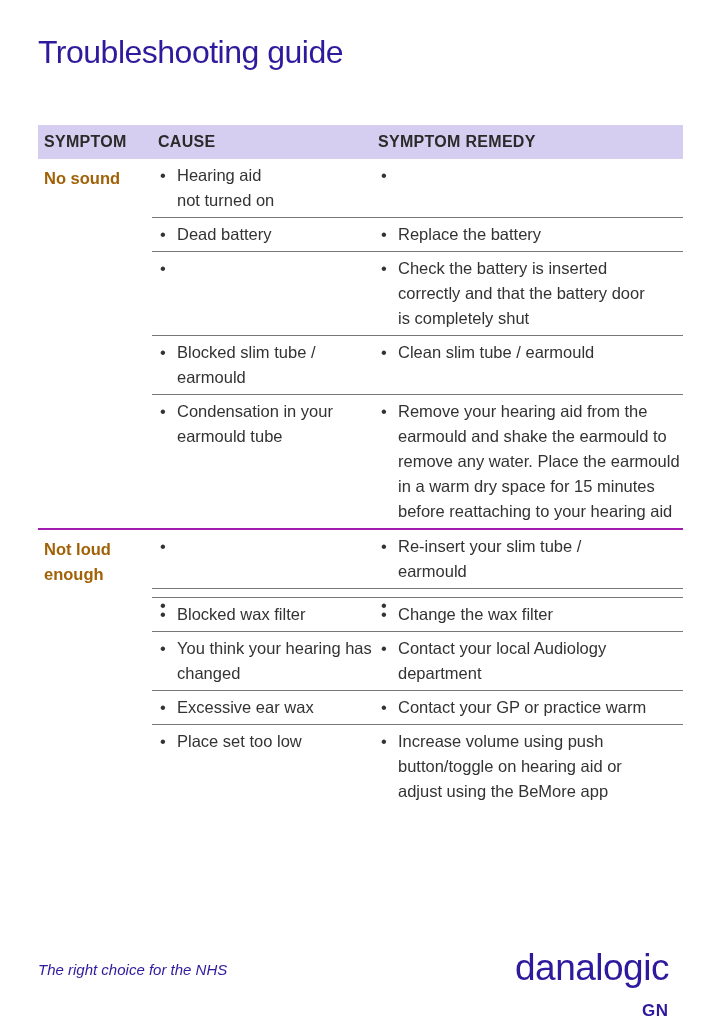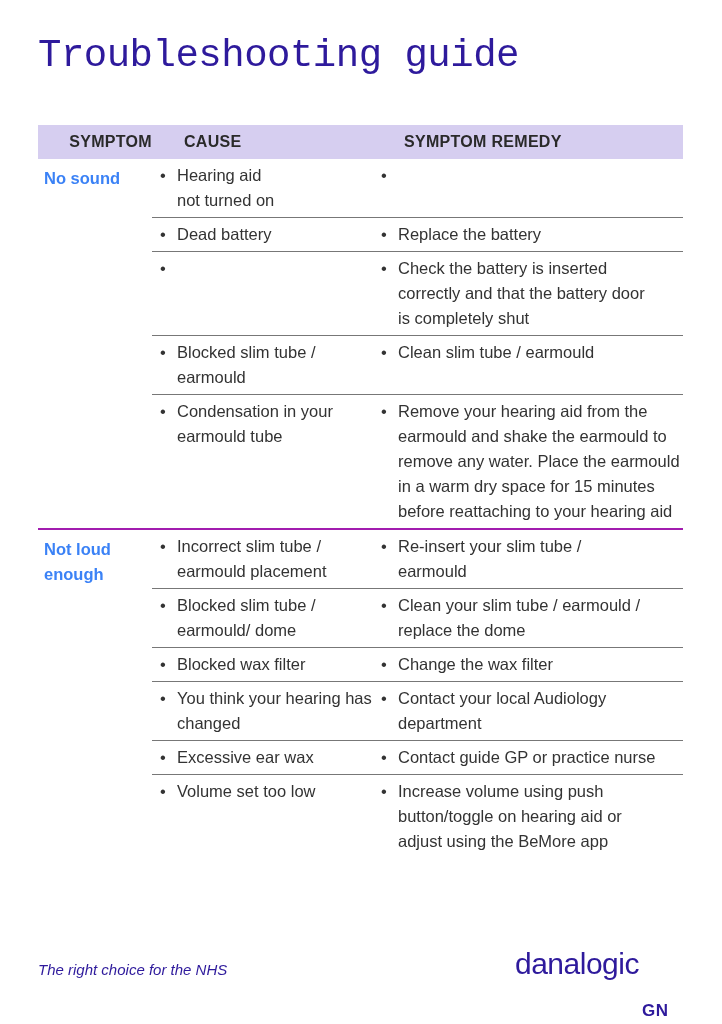--- a/index.html
+++ b/index.html
@@ -1,39 +1,39 @@
 <!DOCTYPE html>
 <html><head>
 <meta charset="utf-8">
 <style>
   html, body { margin: 0; padding: 0; background: #ffffff; }
   body { width: 722px; height: 1024px; position: relative; overflow: hidden;
          font-family: "Liberation Sans", sans-serif; color: #2b2b2b; }
-  .title { position: absolute; left: 38px; top: 34px; font-size: 39px; color: #2e1a9c;
-           font-family: Liberation Mono, monospace; letter-spacing: -0.5px; margin: 0; font-weight: normal; }
+  .title { position: absolute; left: 38px; top: 34px; font-size: 32px; color: #2e1a9c;
+           font-family: Liberation Sans, sans-serif; letter-spacing: -0.5px; margin: 0; font-weight: normal; }
   .table { position: absolute; left: 38px; top: 125px; width: 645px; }
   .thead { background: #d6cef0; height: 34px; display: flex; align-items: center;
            font-weight: bold; font-size: 16px; color: #2a2a2a; letter-spacing: 0.3px; }
-  .thead .c1 { width: 114px; padding-left: 6px; box-sizing: border-box; text-align: right; }
-  .thead .c2 { width: 221px; box-sizing: border-box; padding-left: 6px; margin-left: 26px;}
+  .thead .c1 { width: 114px; padding-left: 6px; box-sizing: border-box; }
+  .thead .c2 { width: 221px; box-sizing: border-box; padding-left: 6px;}
   .thead .c3 { flex: 1; box-sizing: border-box; padding-left: 5px;}
   .group { display: flex; }
   .group.sep { border-top: 2px solid #a21caf; }
   .sym { width: 114px; box-sizing: border-box; padding: 7px 0 0 6px; font-weight: bold;
-         font-size: 16.5px; line-height: 25px; color: #3b82f6; }
+         font-size: 16.5px; line-height: 25px; color: #a16207; }
   .rows { flex: 1; }
   .row { display: flex; border-bottom: 1px solid #777; padding: 4px 0 4px 0; }
   .row.last { border-bottom: none; }
   .cell { box-sizing: border-box; font-size: 16.5px; line-height: 25px; color: #333;
           position: relative; padding-left: 25px; }
   .cell.cause { width: 221px; padding-left: 25px; }
   .cell.remedy { flex: 1; }
   .bullet { position: absolute; left: 8px; top: 0; }
   .footer-left { position: absolute; left: 38px; top: 961px; font-size: 15px; color: #2e1a9c; font-style: italic; }
-  .logo { position: absolute; left: 515px; top: 947px; color: #2e1a9c; font-size: 30px;
+  .logo { position: absolute; left: 515px; top: 947px; color: #2e1a9c; font-size: 37px;
           letter-spacing: -0.5px; }
   .logo-gn { position: absolute; left: 642px; top: 1001px; color: #2e1a9c; font-size: 17px;
              font-weight: bold; letter-spacing: 0.5px; }
 </style>
 </head>
 <body>
 
 <h1 class="title">Troubleshooting guide</h1>
 
 <div class="table">
@@ -66,41 +66,41 @@
         <div class="cell cause" style="padding-right:20px"><span class="bullet">•</span><span>Condensation in your earmould tube</span></div>
         <div class="cell remedy" style="padding-right:0"><span class="bullet">•</span><span>Remove your hearing aid from the earmould and shake the earmould to remove any water. Place the earmould in a warm dry space for 15 minutes before reattaching to your hearing aid</span></div>
       </div>
     </div>
   </div>
 
   <div class="group sep">
     <div class="sym">Not loud<br>enough</div>
     <div class="rows">
       <div class="row">
-        <div class="cell cause"><span class="bullet">•</span><span>Incorrect slim tube / earmould placement</span></div>
+        <div class="cell cause"><span class="bullet">•</span></div>
         <div class="cell remedy" style="padding-right:60px"><span class="bullet">•</span><span>Re-insert your slim tube / earmould</span></div>
       </div>
       <div class="row">
-        <div class="cell cause" style="padding-right:40px"><span class="bullet">•</span><span>Blocked slim tube / earmould/ dome</span></div>
-        <div class="cell remedy" style="padding-right:0"><span class="bullet">•</span><span>Clean your slim tube / earmould / replace the dome</span></div>
+        <div class="cell cause" style="padding-right:40px"><span class="bullet">•</span></div>
+        <div class="cell remedy" style="padding-right:0"><span class="bullet">•</span></div>
       </div>
       <div class="row">
         <div class="cell cause"><span class="bullet">•</span><span>Blocked wax filter</span></div>
         <div class="cell remedy"><span class="bullet">•</span><span>Change the wax filter</span></div>
       </div>
       <div class="row">
         <div class="cell cause"><span class="bullet">•</span><span>You think your hearing has changed</span></div>
         <div class="cell remedy" style="padding-right:30px"><span class="bullet">•</span><span>Contact your local Audiology department</span></div>
       </div>
       <div class="row">
         <div class="cell cause"><span class="bullet">•</span><span>Excessive ear wax</span></div>
-        <div class="cell remedy" style="white-space:nowrap"><span class="bullet">•</span><span>Contact guide GP or practice nurse</span></div>
+        <div class="cell remedy" style="white-space:nowrap"><span class="bullet">•</span><span>Contact your GP or practice warm</span></div>
       </div>
       <div class="row last">
-        <div class="cell cause"><span class="bullet">•</span><span>Volume set too low</span></div>
+        <div class="cell cause"><span class="bullet">•</span><span>Place set too low</span></div>
         <div class="cell remedy" style="padding-right:40px"><span class="bullet">•</span><span>Increase volume using push button/toggle on hearing aid or adjust using the BeMore app</span></div>
       </div>
     </div>
   </div>
 </div>
 
 <div class="footer-left">The right choice for the NHS</div>
 <div class="logo">danalogic</div>
 <div class="logo-gn">GN</div>
 

